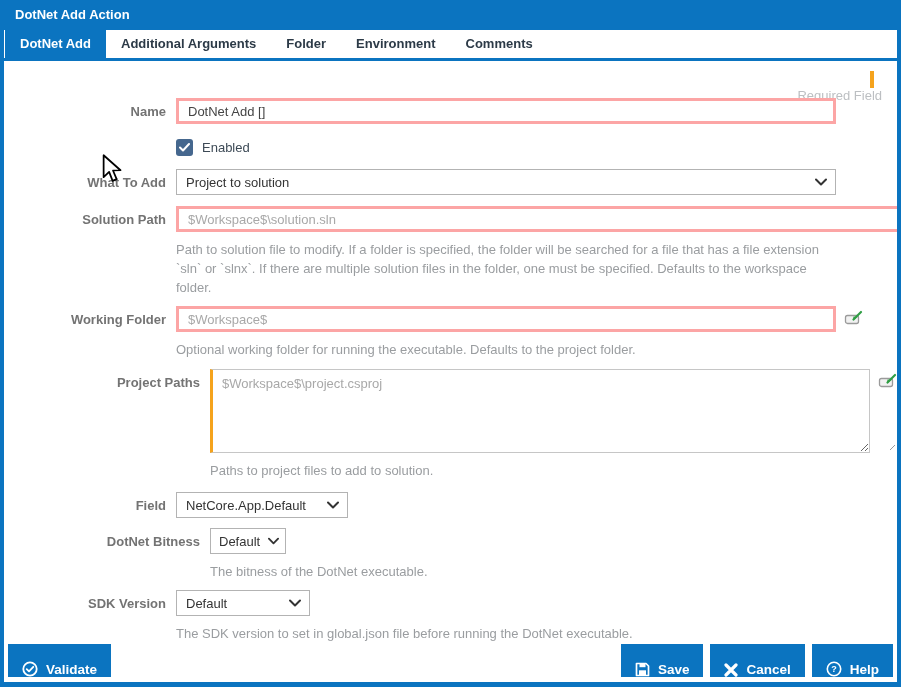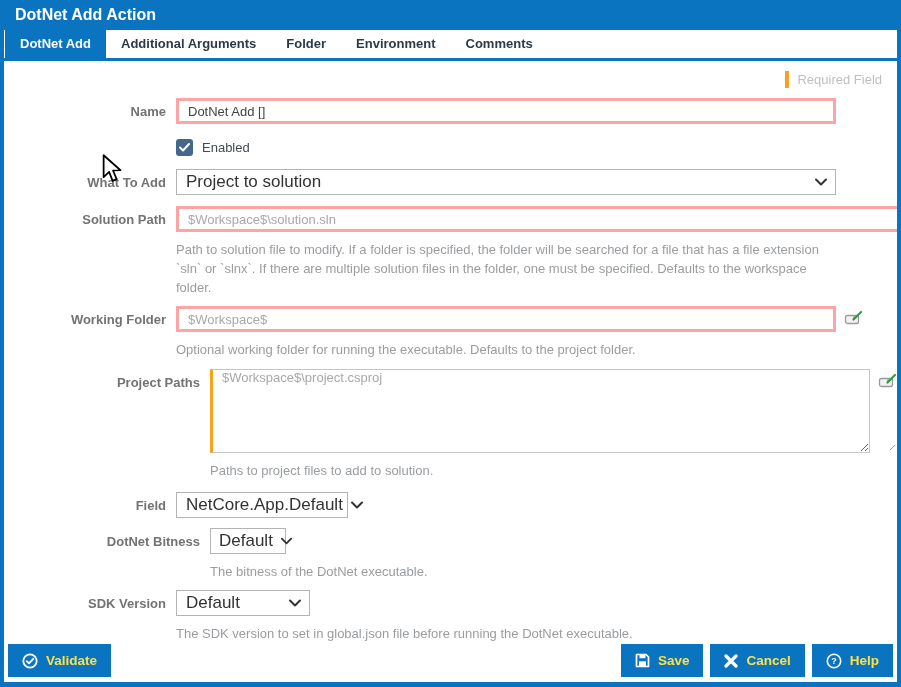--- a/index.html
+++ b/index.html
@@ -8,86 +8,86 @@
   .dialog {
     position:absolute; inset:0; box-sizing:border-box;
     background:#ffffff;
     border-left:4px solid #0b74c0; border-right:4px solid #0b74c0; border-bottom:5px solid #0b74c0;
     overflow:hidden;
   }
 
   
   .titlebar {
     height:30px; background:#0b74c0; color:#ffffff;
-    font-weight:bold; font-size:16px; line-height:30px; padding-left:11px;
+    font-weight:bold; font-size:13px; line-height:30px; padding-left:11px;
   }
 
   
   .tabs { display:flex; background:#ffffff; border-bottom:3px solid #0b74c0; height:28px; padding-left:1px; }
   .tab { line-height:28px; padding:0 15px; font-weight:bold; font-size:13px; color:#2c3a47; white-space:nowrap; }
   .tab.active { background:#0b74c0; color:#ffffff; }
 
   
   .content { position:relative; padding-top:37px; }
 
-  .required-legend { position:absolute; top:10px; right:15px; display:flex; align-items:center; }
+  .required-legend { position:absolute; top:10px; right:15px; display:flex; align-items:flex-end;flex-direction:column; }
   .required-bar { width:4px; height:17px; background:#f5a31d; margin-right:8px; }
   .required-text { color:#bcbfc2; font-size:13px; }
 
   .row { display:flex; align-items:flex-start; }
   .lbl {
     flex:none; width:162px; text-align:right; padding-right:10px; padding-top:6px;
     font-weight:bold; font-size:13px; color:#737373; white-space:nowrap;
   }
   .fld { position:relative; display:flex; align-items:flex-start; }
 
   input.text {
     height:26px; border:3px solid #fca5a5; padding:0 9px; font-size:13px; color:#444;
     box-sizing:border-box; font-family:"Liberation Sans", sans-serif; outline:none; background:#fff;
   }
   input.text::placeholder, textarea::placeholder { color:#a8a8a8; opacity:1; }
   .w-full { width:660px; }
 
   .fakeselect {
     height:26px; border:1px solid #b3b3b3; box-sizing:border-box; background:#fff;
     display:flex; align-items:center; justify-content:space-between;
-    padding:0 8px 0 9px; font-size:17px; color:#333;
+    padding:0 8px 0 9px; font-size:13px; color:#333;
   }
   .chev { flex:none; margin-left:8px; }
 
   .browse-btn {
     width:17px; height:26px; margin-left:2px; background:#0b74c0; color:#fff;
     box-sizing:border-box; display:flex; align-items:flex-end; justify-content:center;
     font-size:11px; line-height:10px; padding-bottom:3px; letter-spacing:0.5px; cursor:pointer;
   }
 
   .var-icon { margin-left:8px; margin-top:4px; flex:none; }
 
   textarea.paths {
     width:660px; height:84px; box-sizing:border-box;
     border:1px solid #c6c6c6; border-left:3px solid #f5a31d;
-    padding:0 9px; font-size:13px; color:#444; font-family:"Liberation Sans", sans-serif;
+    padding:6px 9px; font-size:13px; color:#444; font-family:"Liberation Sans", sans-serif;
     resize:both; outline:none;
   }
   .resize-grip { position:absolute; right:2px; bottom:3px; width:9px; height:9px; pointer-events:none;
     background:linear-gradient(135deg, transparent 0 50%, #9a9a9a 50% 55%, transparent 55% 70%, #9a9a9a 70% 75%, transparent 75%);
   }
 
   .help { font-size:13px; color:#9a9da0; margin-top:8px; width:645px; line-height:19px; }
 
   .checkbox {
     width:17px; height:17px; background:#45678e; border-radius:3px; margin-top:3px;
     display:flex; align-items:center; justify-content:center; cursor:pointer;
   }
   .cb-label { font-size:13px; color:#3d4a56; margin-left:9px; padding-top:4px; }
 
   
   .footer { position:absolute; left:4px; right:4px; bottom:5px; display:flex; justify-content:space-between; align-items:center; }
   .btn {
-    display:flex; align-items:center; gap:8px; background:#0b74c0; color:#fde047;
+    display:flex; align-items:flex-end; gap:8px; background:#0b74c0; color:#ffffff;
     font-weight:bold; font-size:13.5px; height:33px; padding:0 14px; border:none; cursor:pointer;
     font-family:"Liberation Sans", sans-serif;
   }
   .btn-group { display:flex; gap:7px; }
 
   .cursor { position:absolute; left:96px; top:154px; z-index:50; pointer-events:none; }
 
   
   .mt-12 { margin-top:12px; } .mt-13 { margin-top:13px; } .mt-11 { margin-top:11px; }
   .mt-9 { margin-top:9px; } .mt-10 { margin-top:10px;margin-left:34px; }

